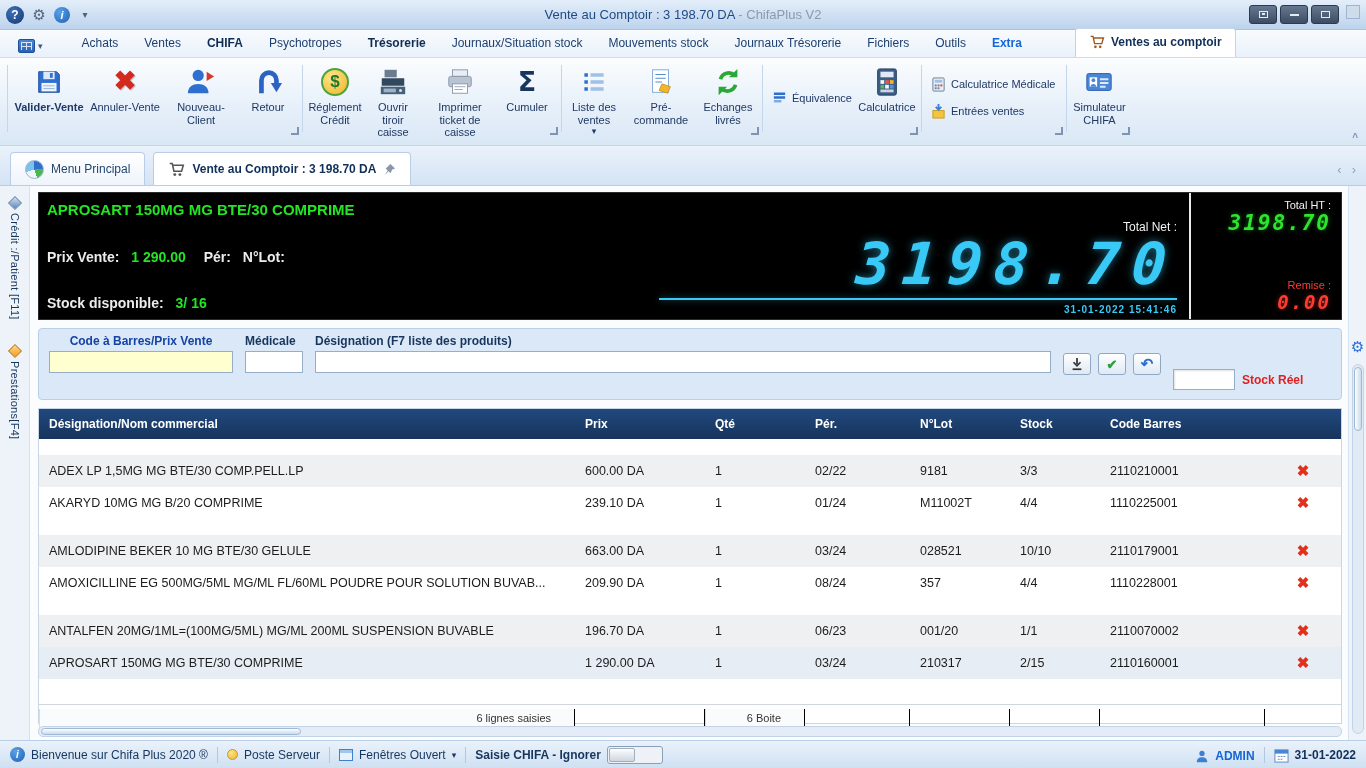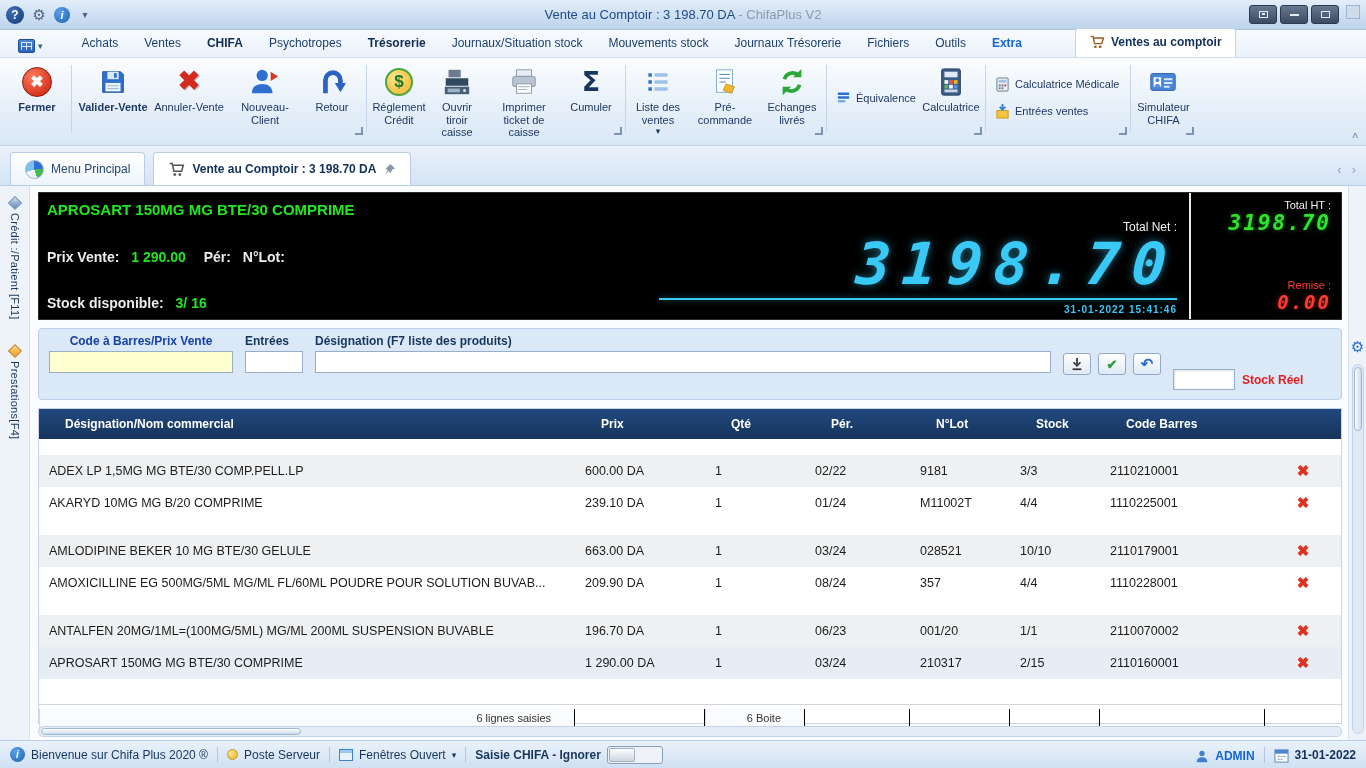--- a/index.html
+++ b/index.html
@@ -113,21 +113,21 @@
   .ebtn.check { color:#2f9e3f; font-weight:bold; }
   .ebtn.undo { color:#2b6cd4; font-weight:bold; font-size:15px; }
   .stockreel { display:flex; align-items:center; gap:7px; margin-top:35px; }
   .sr-box { width:62px; height:21px; border:1px solid #97aec9; background:#fff; box-shadow:inset 1px 1px 2px rgba(0,0,0,.12); }
   .sr-label { color:#e02020; font-weight:bold; font-size:12px; }
 
   
   .grid { margin-top:8px; background:#fff; border:1px solid #c8d6e8; flex:1; display:flex; flex-direction:column; min-height:0; }
   .grow { display:grid; grid-template-columns:536px 130px 100px 105px 100px 90px 165px 1fr; align-items:center; }
   .grid-header { background:linear-gradient(#21497e,#16345c); color:#fff; font-size:12px; font-weight:bold; height:30px; flex:0 0 auto; }
-  .grid-header > div { padding:0 26px; white-space:nowrap; overflow:hidden; }
+  .grid-header > div { padding:0 10px; white-space:nowrap; overflow:hidden; }
   .grid-row { height:32px; font-size:12.5px; color:#1c1c1c; flex:0 0 auto; }
   .grid-row > div { padding:0 10px; white-space:nowrap; overflow:hidden; text-overflow:ellipsis; }
   .grid-row.odd { background:#eef0f2;margin-top:16px; }
   .grid-row.even { background:#ffffff; }
   .grid-row.sel { background:#e7edf4; }
   .c-del { text-align:center; color:#e0301e; font-weight:bold; font-size:15px; cursor:default; }
   .c-del::after { content:"✖"; }
   .grid-spacer { flex:1; }
   .grid-footer { display:grid; grid-template-columns:536px 130px 100px 105px 100px 90px 165px 1fr; height:19px; border-top:1px solid #cfd6de; font-size:11px; color:#333; flex:0 0 auto; align-items:center; }
   .gf-cell { height:100%; display:flex; align-items:center; justify-content:flex-end; padding:0 23px; border-right:1px solid #000000;margin-top:7px; }
@@ -209,28 +209,20 @@
             <path d="M2 3h3l2 9h9l2-7H6" fill="none" stroke="#a05a20" stroke-width="1.8"></path>
             <circle cx="8" cy="16" r="1.7" fill="#a05a20"></circle>
             <circle cx="14" cy="16" r="1.7" fill="#a05a20"></circle>
           </svg>
         <span>Ventes au comptoir</span>
       </div>
     </div>
   </div>
 
   <div class="ribbon">
-    <div class="rb-group">
-      <div class="rb-big narrow bold">
-        <span class="ic">
-            <span class="i-circle-red"></span>
-          </span>
-        <span>Fermer</span>
-      </div>
-    </div>
     <div class="rb-sep"></div>
 
     <div class="rb-group">
       <div class="rb-big bold">
         <span class="ic">
           <svg class="icon-svg" width="30" height="30" viewBox="0 0 32 32">
               <path d="M5 5h19l3 3v19H5z" fill="#2f6fd0" stroke="#1d4f9e"></path>
               <rect x="10" y="5" width="12" height="8" fill="#dce9f8"></rect>
               <rect x="17" y="6.5" width="3" height="5" fill="#2f6fd0"></rect>
               <rect x="8" y="17" width="16" height="9" fill="#eef4fb"></rect>
@@ -485,21 +477,21 @@
           <div class="rm-val">0.00</div>
         </div>
       </div>
 
       <div class="entry">
         <div class="fld">
           <label class="blue">Code à Barres/Prix Vente</label>
           <input class="inp yellow" type="text" value="" style="">
         </div>
         <div class="fld">
-          <label>Entrées</label>
+          <label>Médicale</label>
           <input class="inp qty" type="text" value="" style="">
         </div>
         <div class="fld">
           <label>Désignation (F7 liste des produits)</label>
           <input class="inp desig" type="text" value="" style="">
         </div>
         <div class="entry-btns">
           <div class="ebtn">
             <svg class="icon-svg" width="14" height="14" viewBox="0 0 16 16">
                 <path d="M8 1v7" stroke="#333" stroke-width="2"></path>

